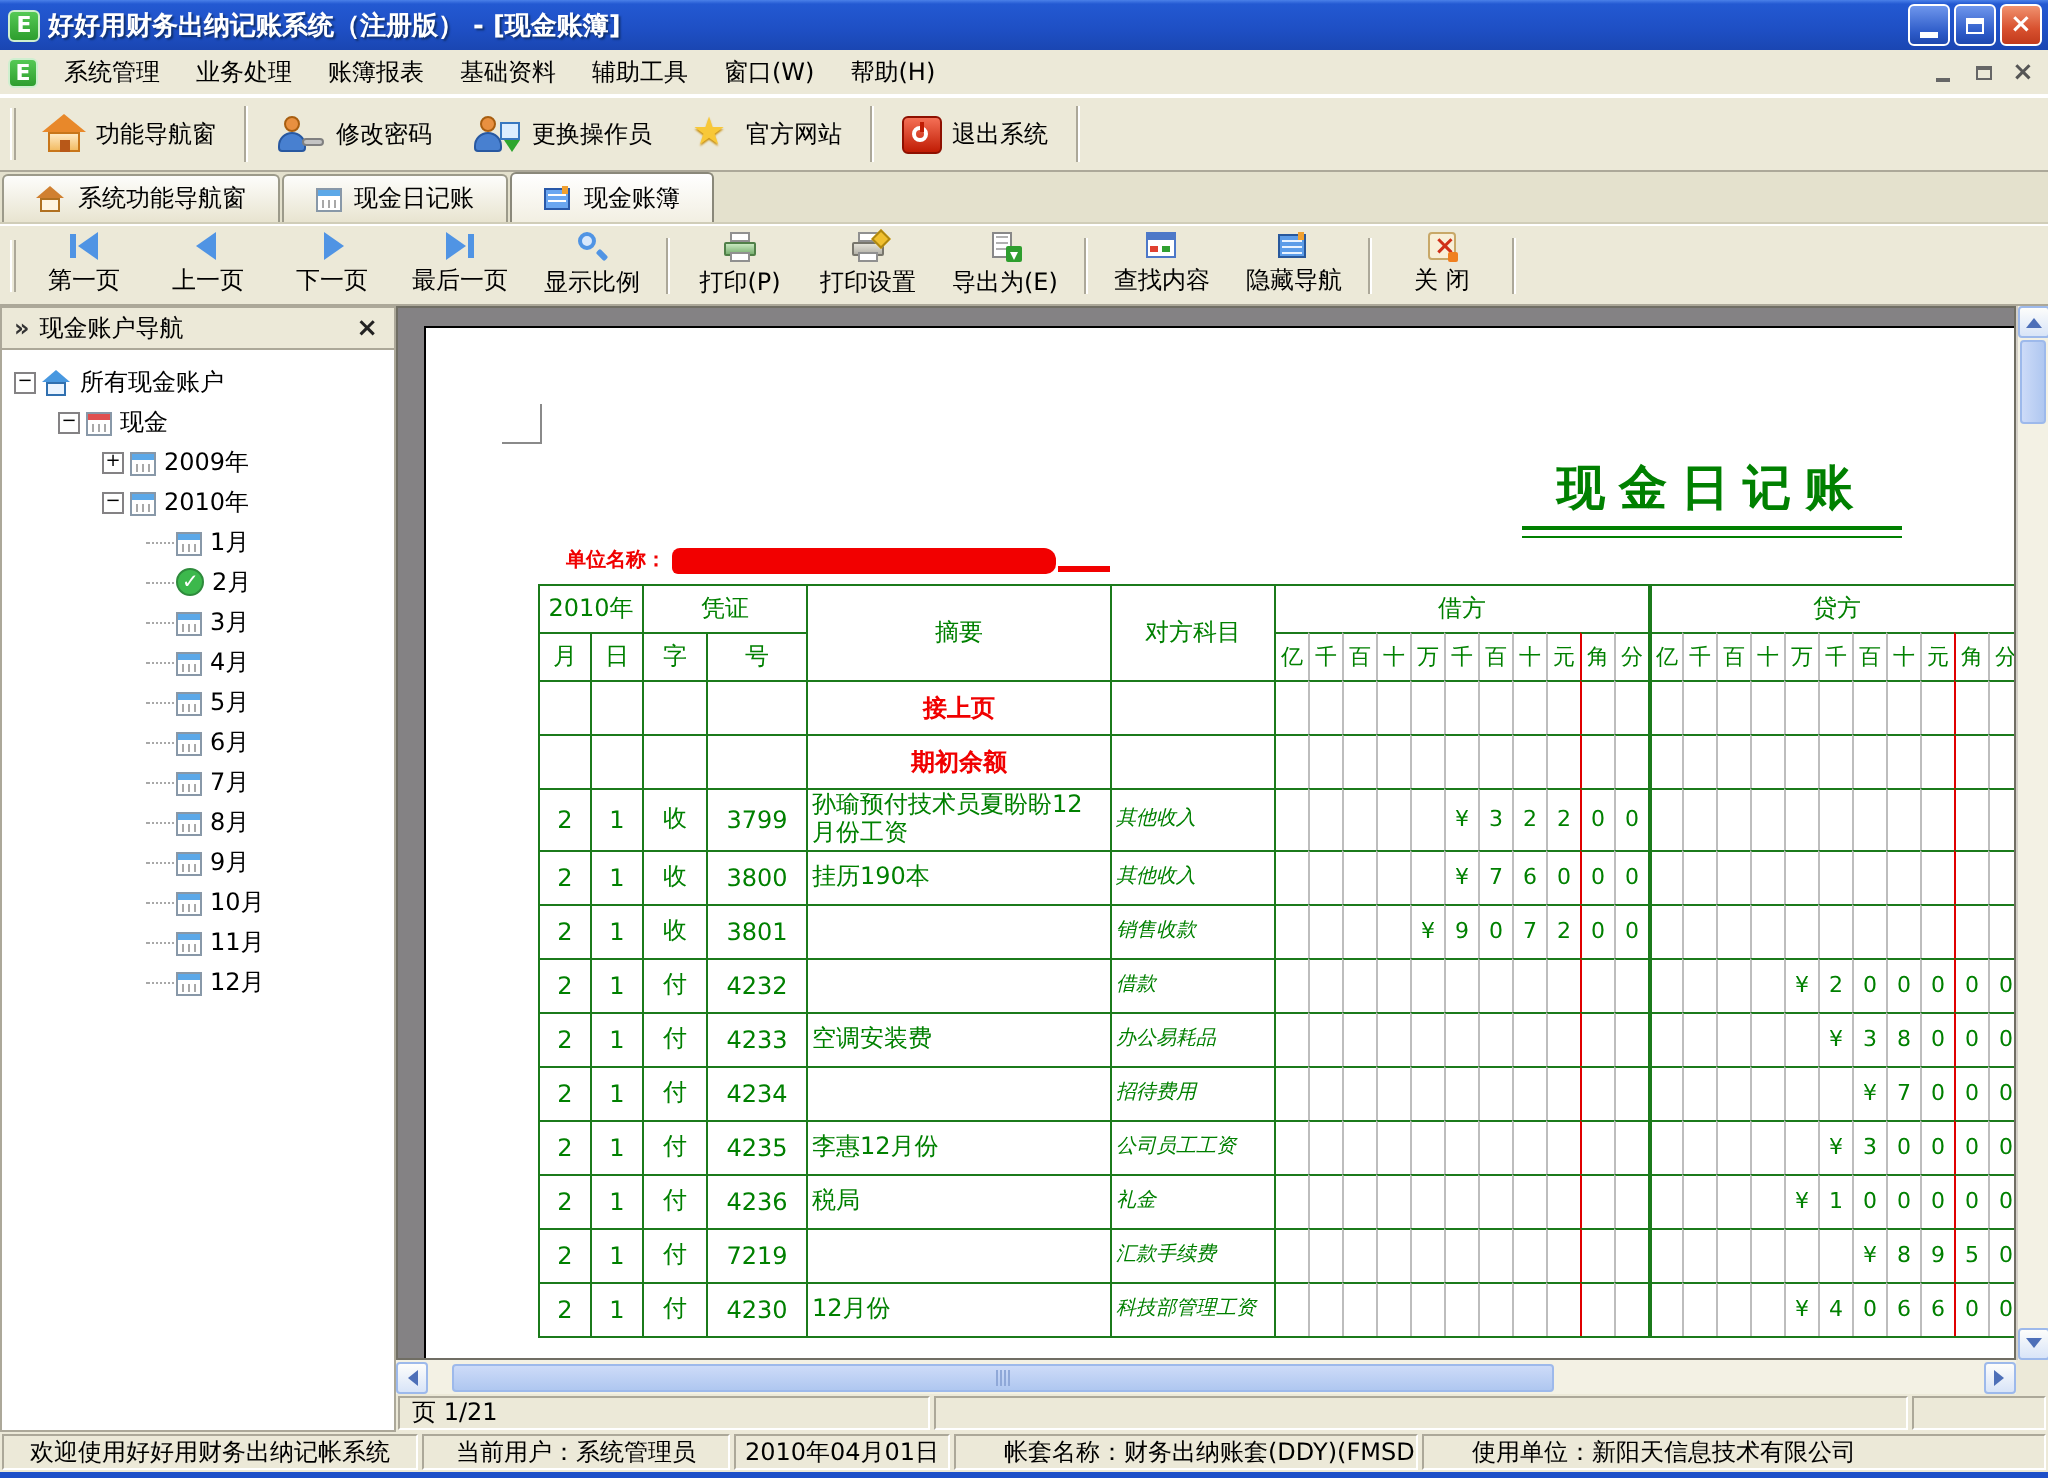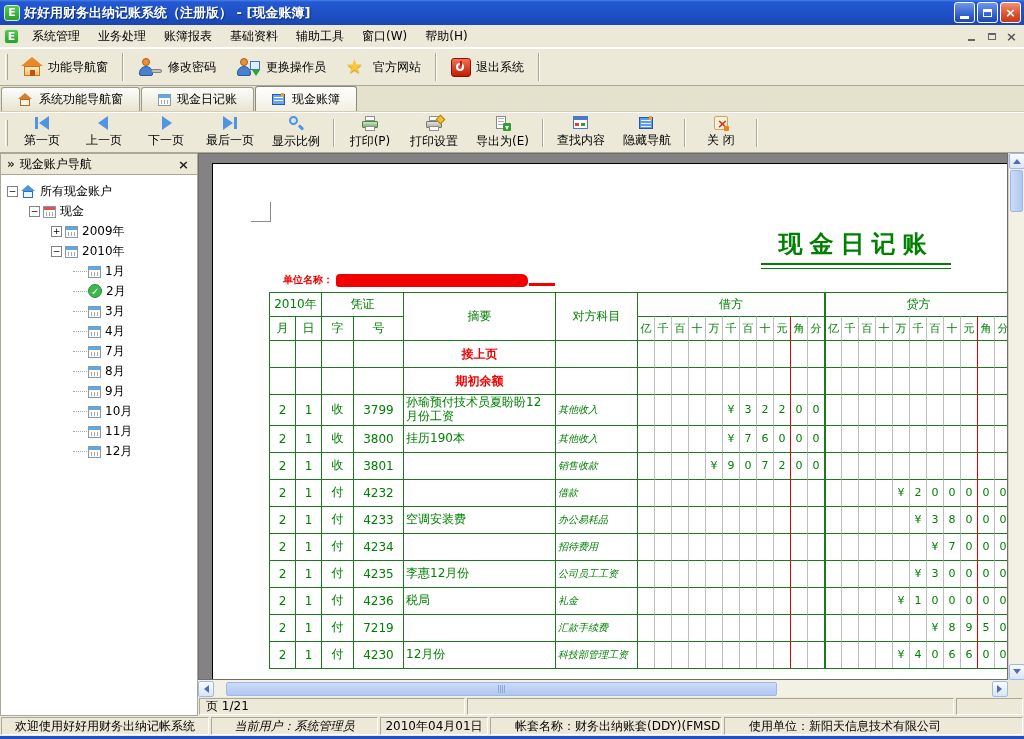--- a/index.html
+++ b/index.html
@@ -481,20 +481,40 @@
             <span class="tlabel">4月</span>
           </div>
           <div class="tree-item">
             <span style="width: 68px; flex: 0 0 auto;"></span>
             <span class="dots" style="width: 14px;"></span>
             <span class="ic ic-cal">
               <i></i>
               <i></i>
               <i></i>
             </span>
+            <span class="tlabel">5月</span>
+          </div>
+          <div class="tree-item">
+            <span style="width: 68px; flex: 0 0 auto;"></span>
+            <span class="dots" style="width: 14px;"></span>
+            <span class="ic ic-cal">
+              <i></i>
+              <i></i>
+              <i></i>
+            </span>
+            <span class="tlabel">6月</span>
+          </div>
+          <div class="tree-item">
+            <span style="width: 68px; flex: 0 0 auto;"></span>
+            <span class="dots" style="width: 14px;"></span>
+            <span class="ic ic-cal">
+              <i></i>
+              <i></i>
+              <i></i>
+            </span>
             <span class="tlabel">7月</span>
           </div>
           <div class="tree-item">
             <span style="width: 68px; flex: 0 0 auto;"></span>
             <span class="dots" style="width: 14px;"></span>
             <span class="ic ic-cal">
               <i></i>
               <i></i>
               <i></i>
             </span>
@@ -1021,19 +1041,19 @@
       <div class="pagestatus">
         <div class="ps-panel" style="width:266px;">页  1/21</div>
         <div class="ps-panel" style="width:487px;"></div>
         <div class="ps-panel" style="flex:1;"></div>
       </div>
     </div>
   </div>
 
   <div class="statusbar">
     <div class="st-panel" style="width:208px;">欢迎使用好好用财务出纳记帐系统</div>
-    <div class="st-panel" style="width:167px;font-style:italic;">当前用户：系统管理员</div>
+    <div class="st-panel" style="width:154px;">当前用户：系统管理员</div>
     <div class="st-panel" style="width:108px;">2010年04月01日</div>
     <div class="st-panel" style="width:232px;justify-content:flex-start;">帐套名称：财务出纳账套(DDY)(FMSDB20</div>
     <div class="st-panel" style="flex:1;justify-content:flex-start;">使用单位：新阳天信息技术有限公司</div>
   </div>
   <div class="bottomstrip"></div>
 </div>
 
 </body></html>

